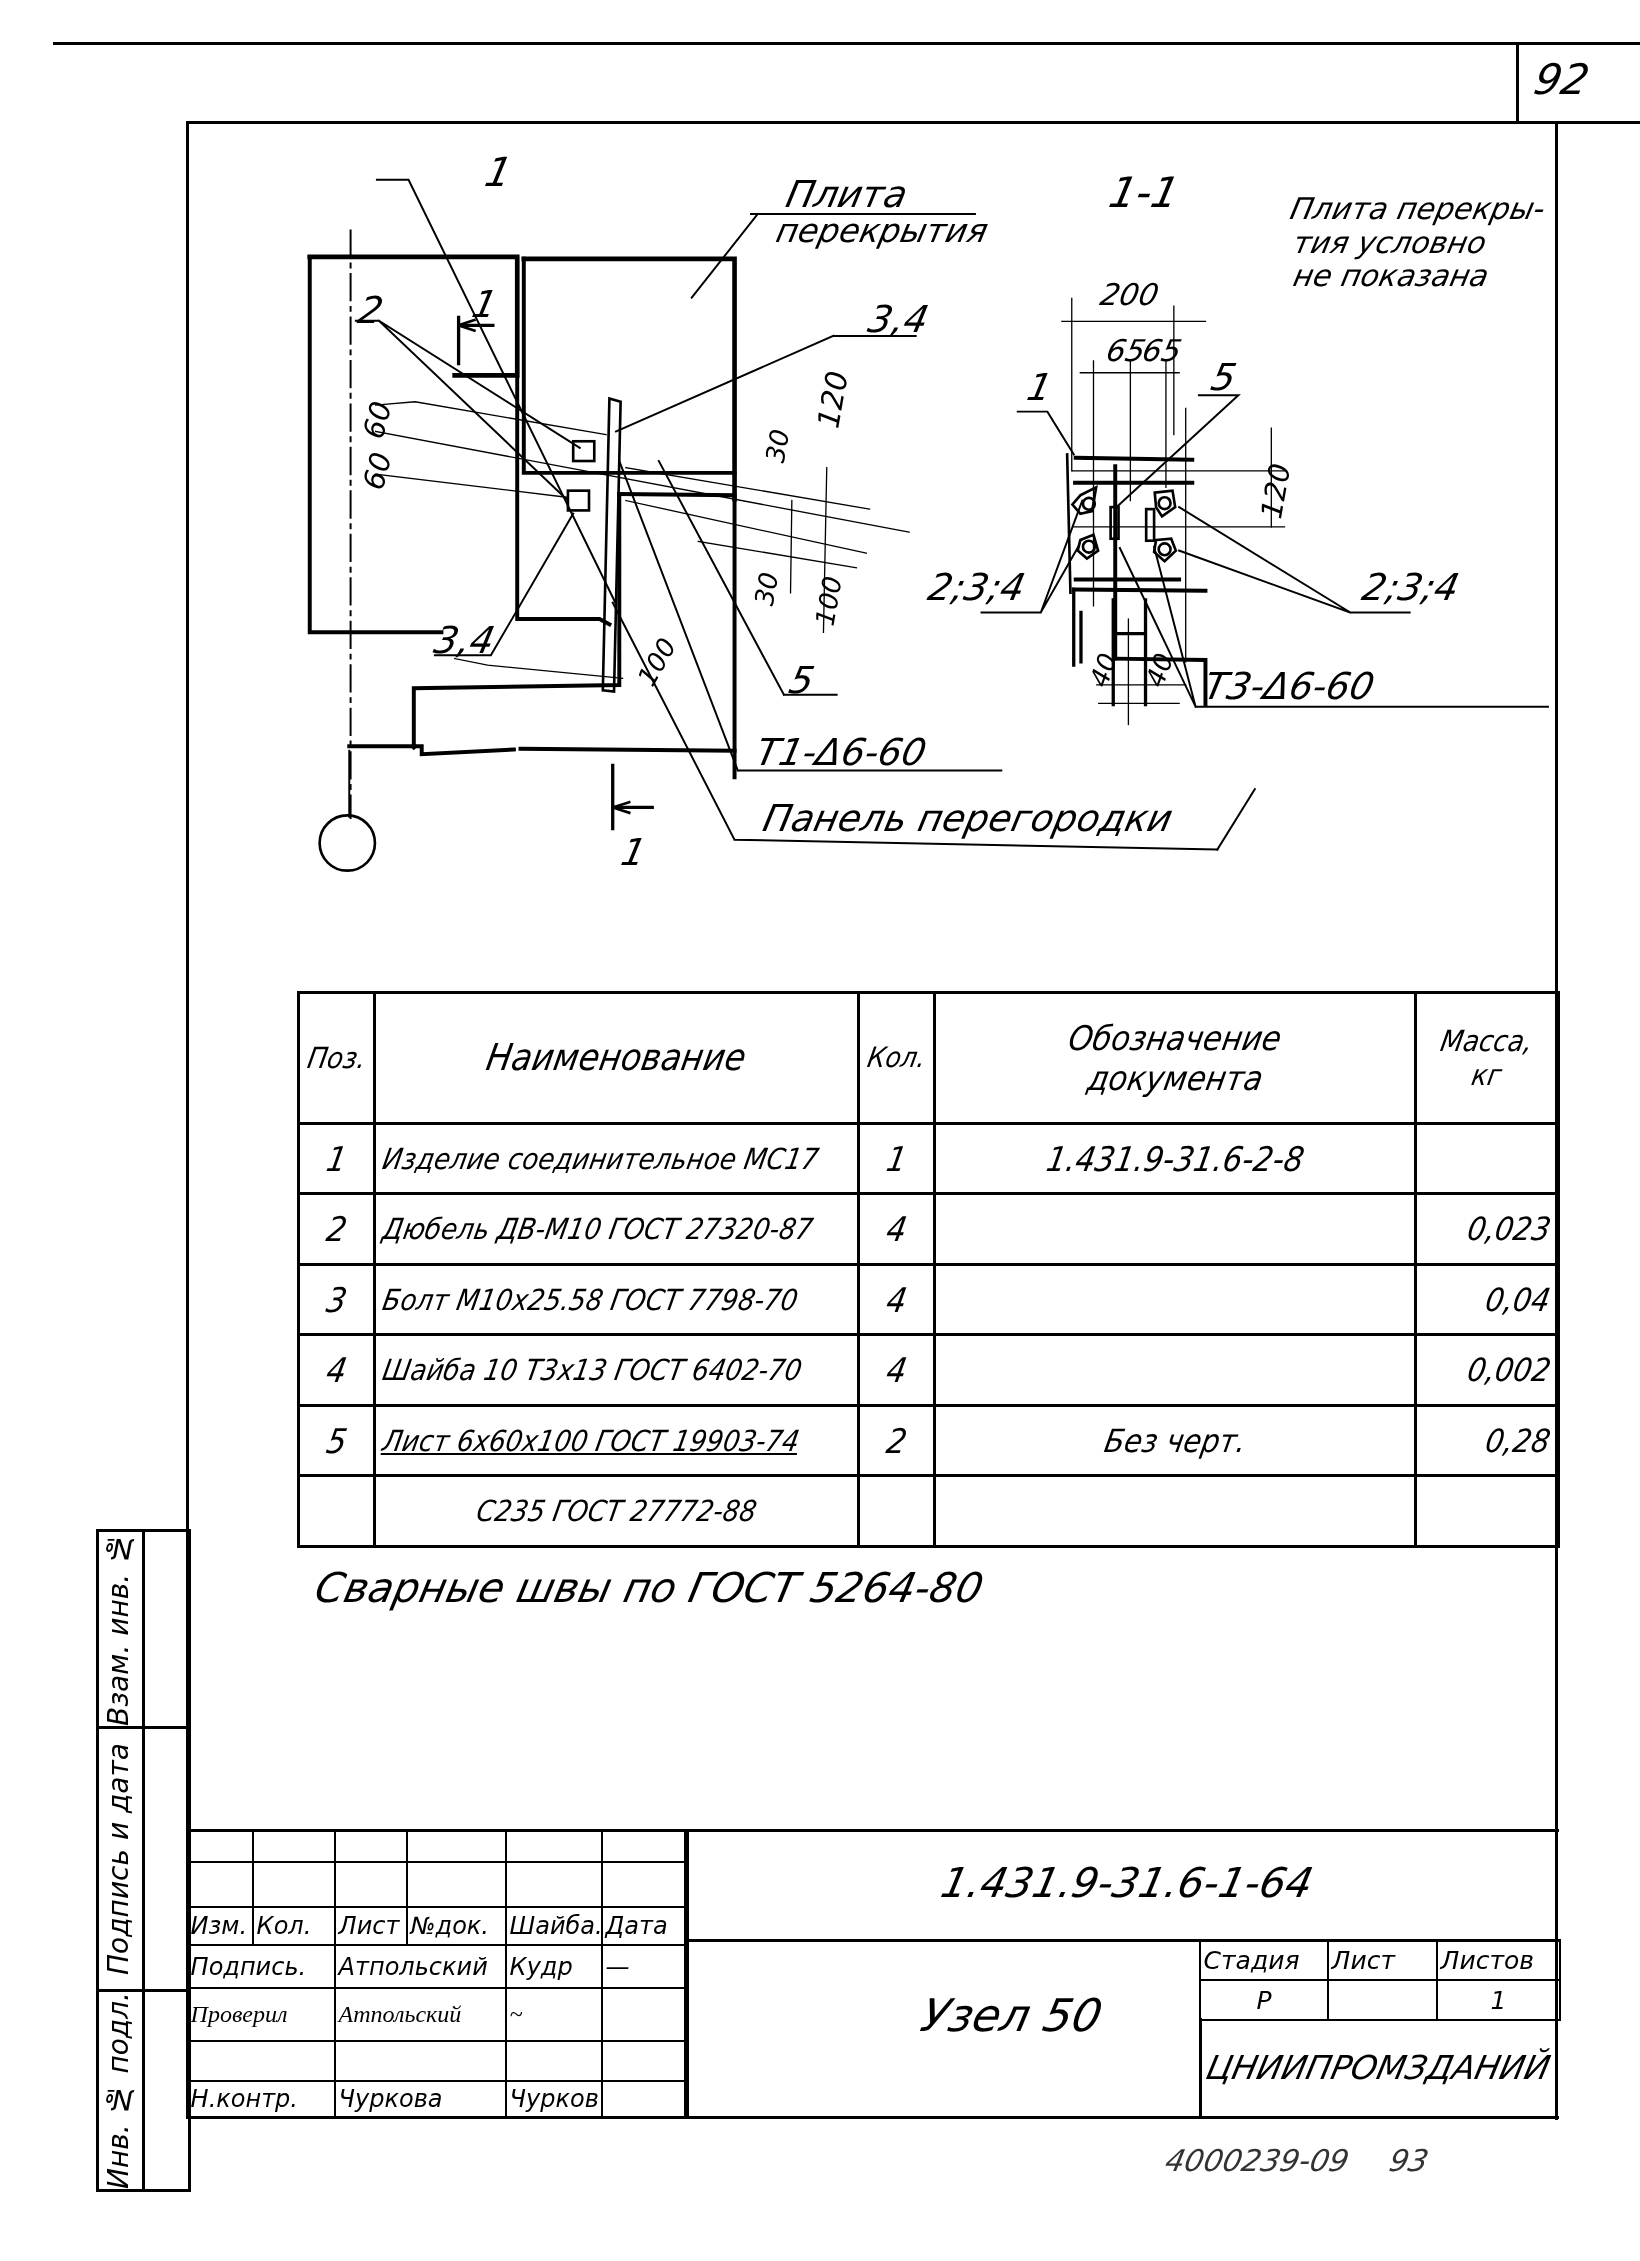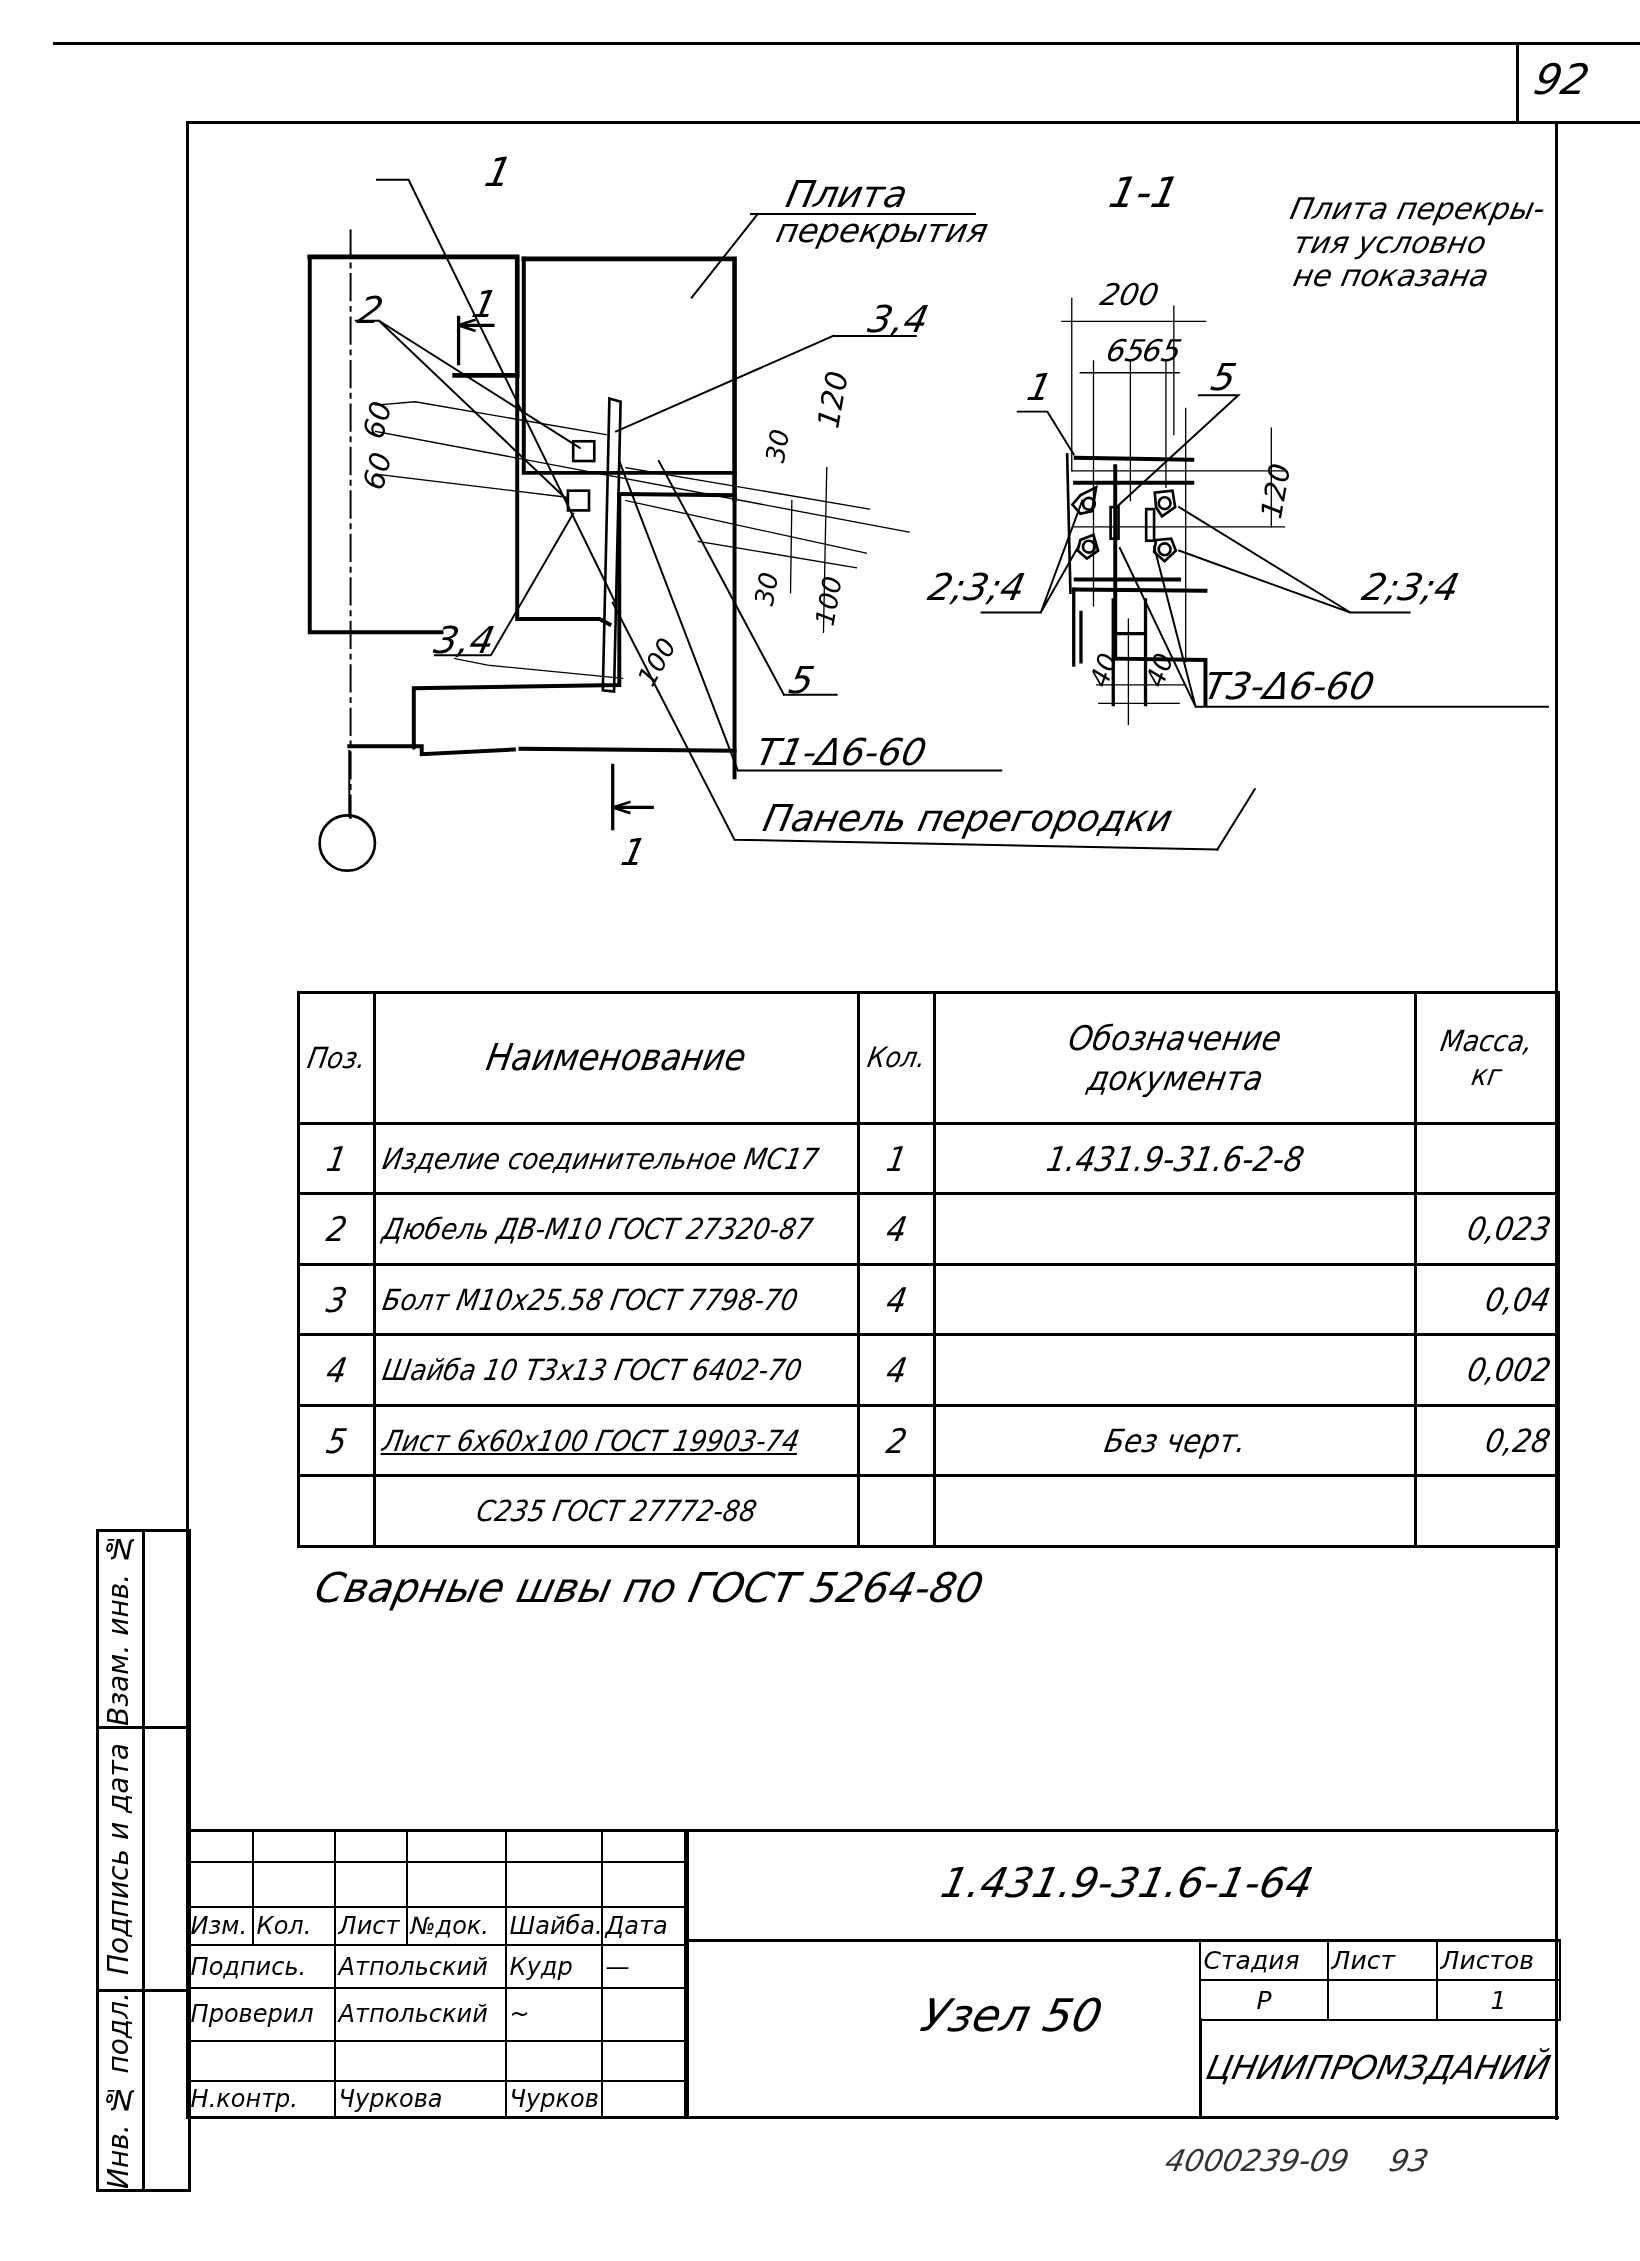--- a/index.html
+++ b/index.html
@@ -276,21 +276,21 @@
     <td>№док.</td>
     <td>Шайба.</td>
     <td>Дата</td>
   </tr>
   <tr style="height:40px;">
     <td colspan="2">Подпись.</td>
     <td colspan="2">Атпольский</td>
     <td>Кудр</td>
     <td>—</td>
   </tr>
-  <tr style="height:50px;">
+  <tr style="height:50px;font-family:Liberation Serif, serif;">
     <td colspan="2">Проверил</td>
     <td colspan="2">Атпольский</td>
     <td>~</td>
     <td></td>
   </tr>
   <tr style="height:38px;">
     <td colspan="2"></td>
     <td colspan="2"></td>
     <td></td>
     <td></td>

